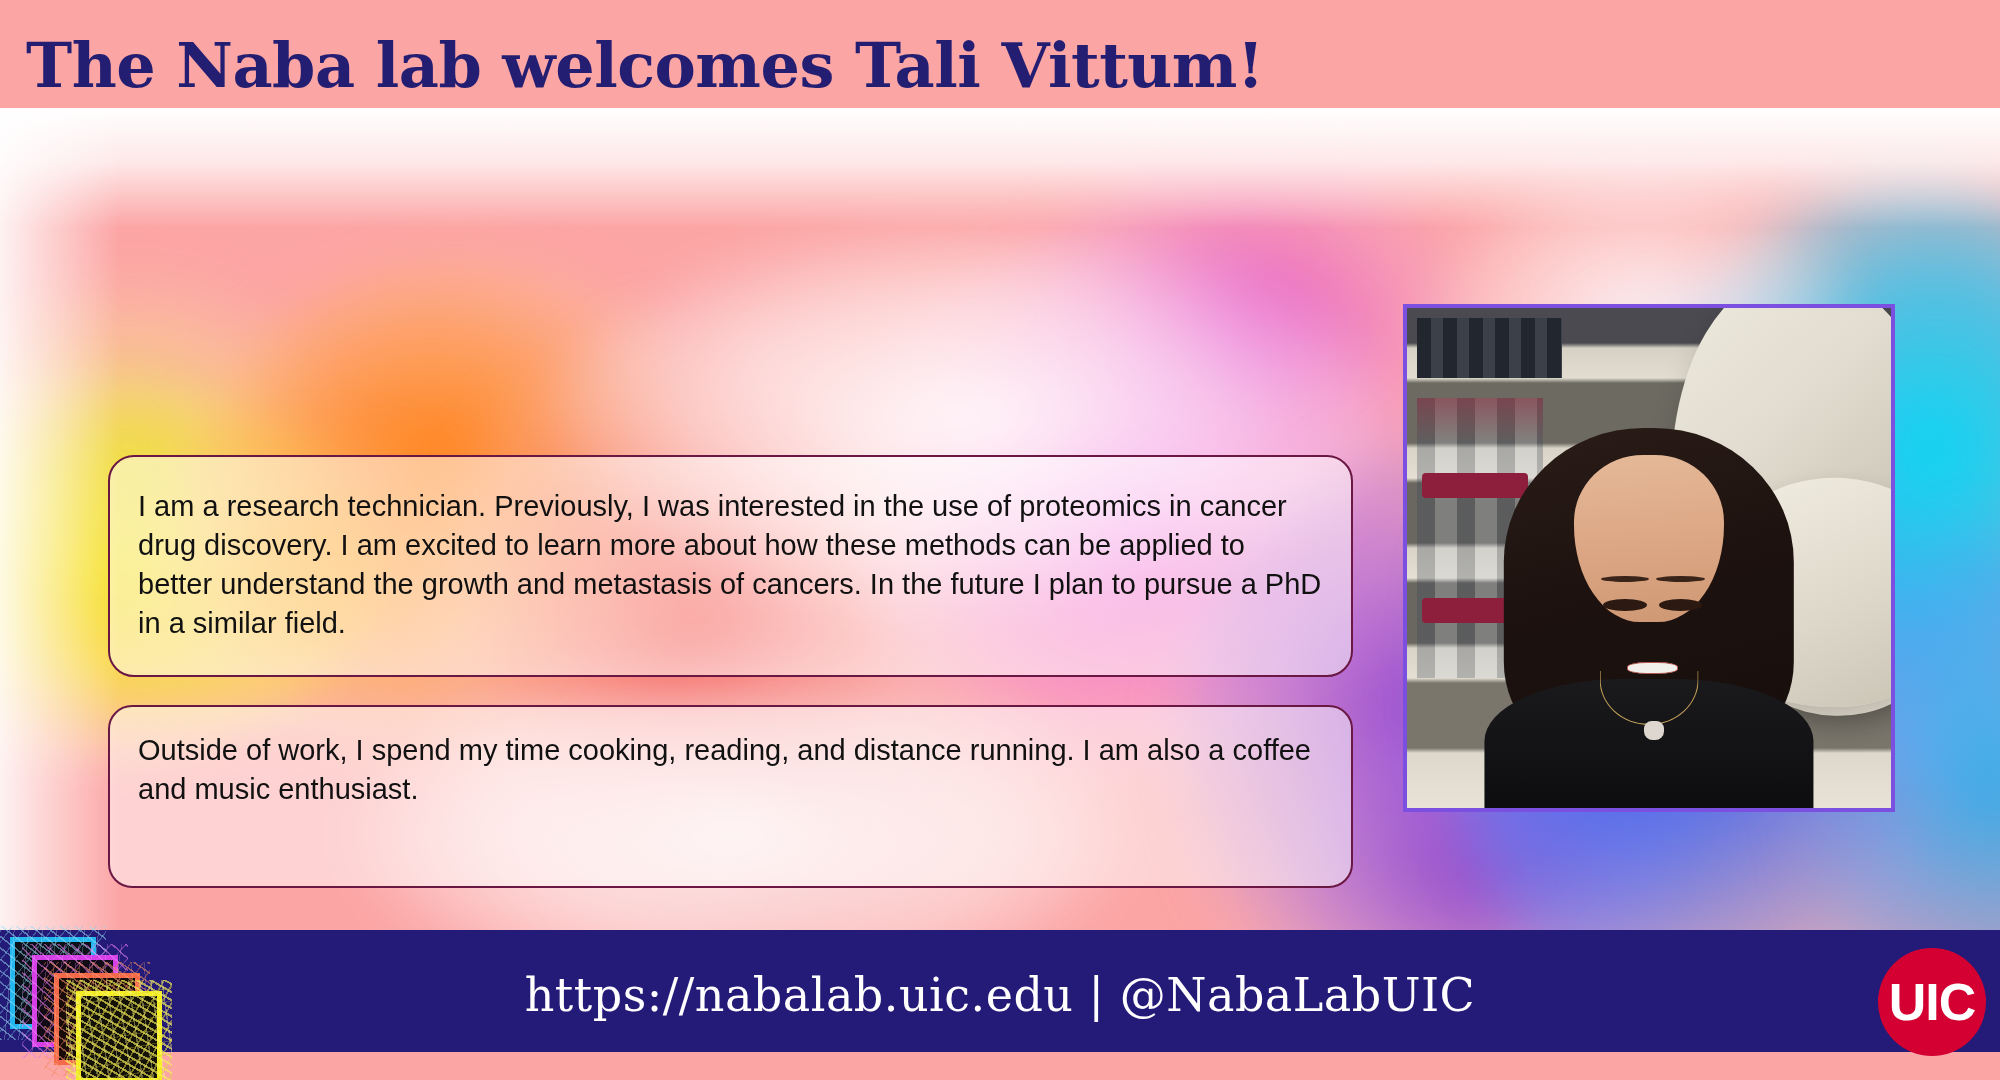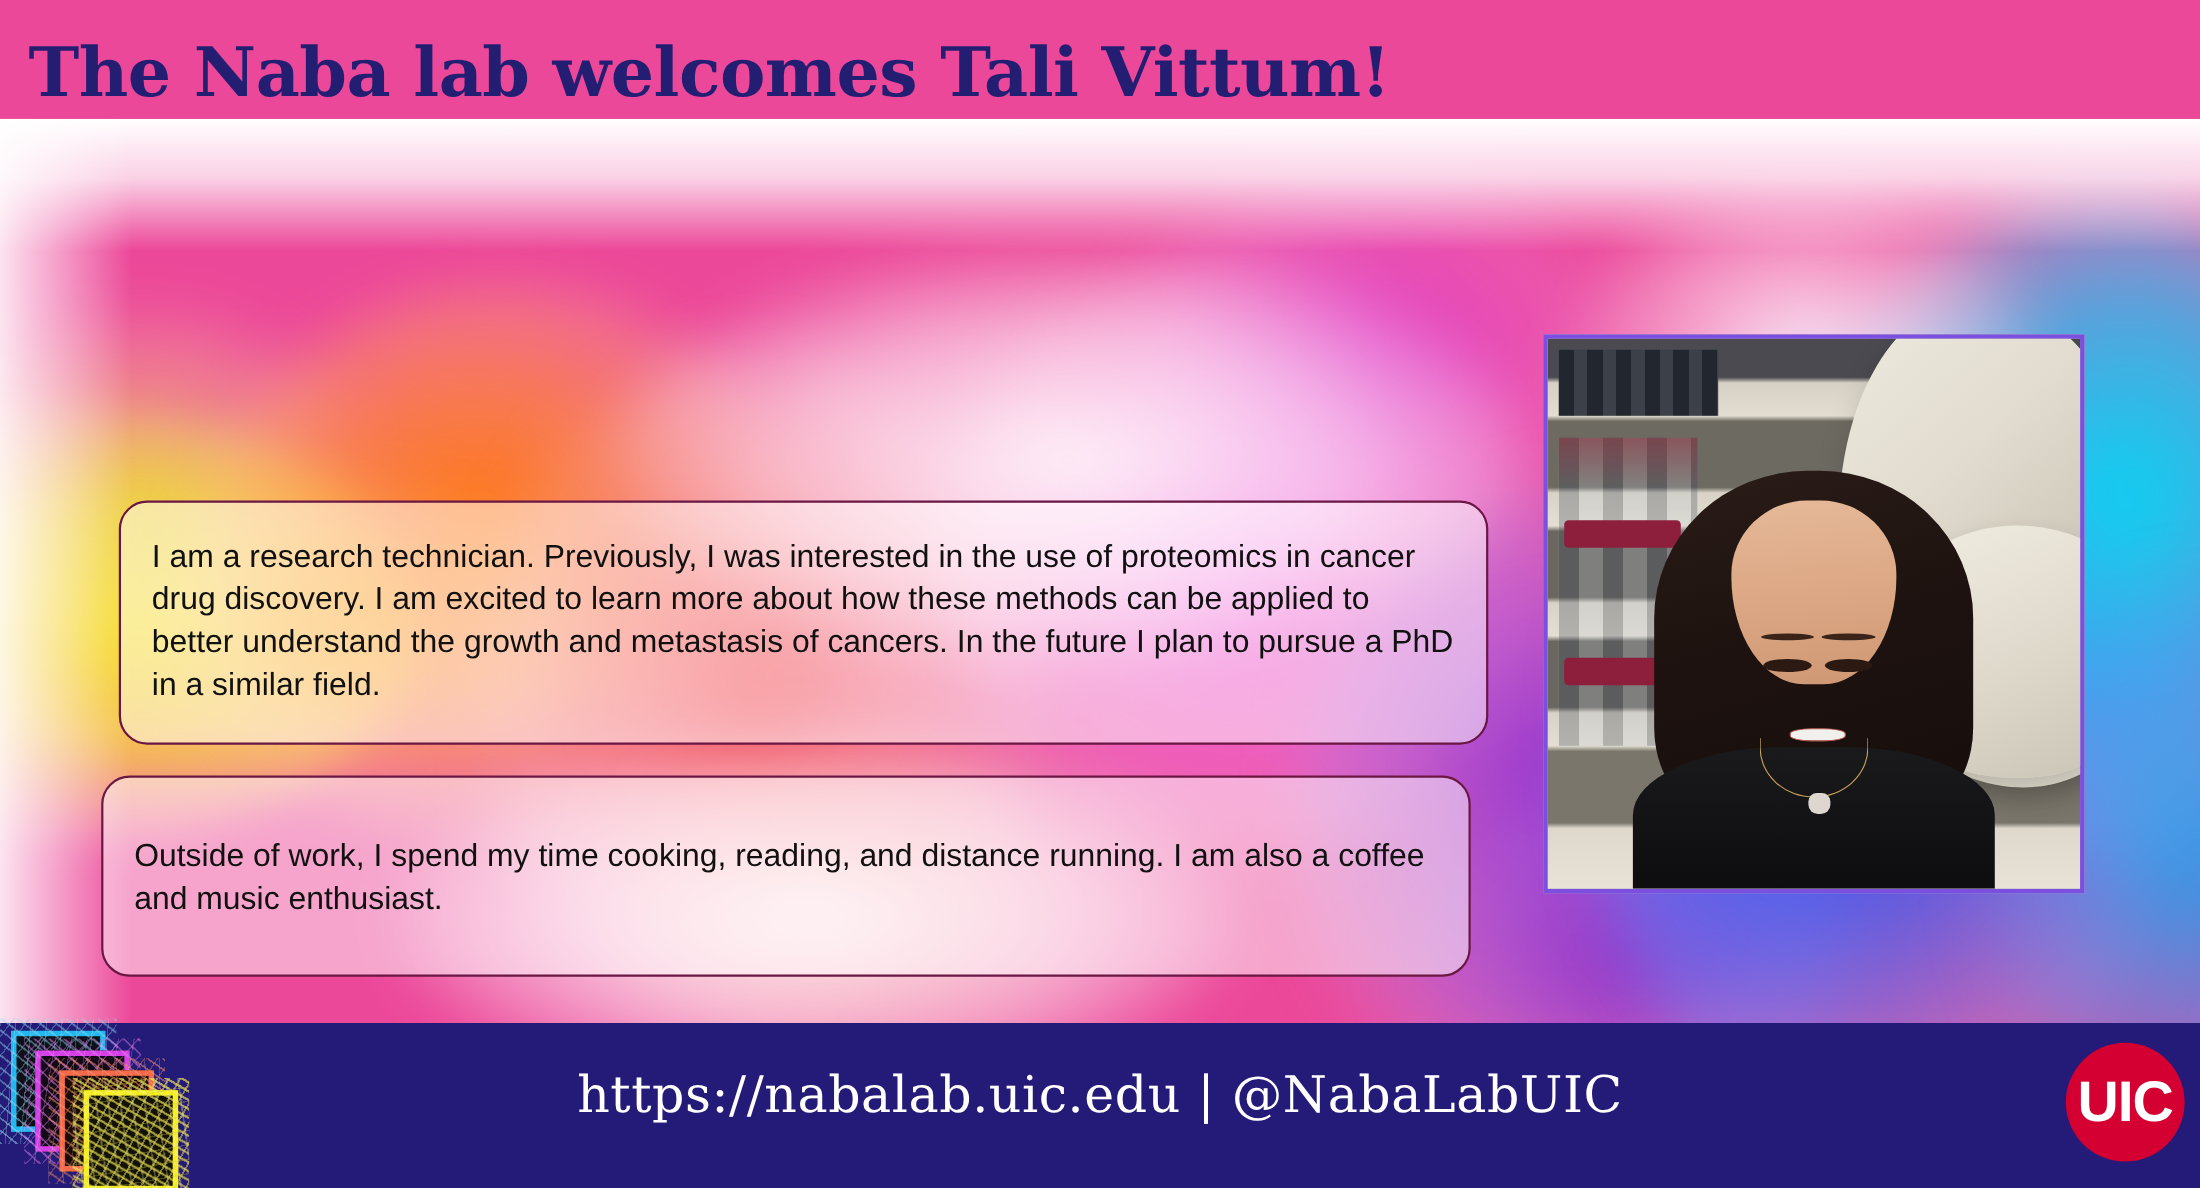--- a/index.html
+++ b/index.html
@@ -11,21 +11,21 @@
     width: 2000px;
     height: 1080px;
     overflow: hidden;
     font-family: "Liberation Sans", sans-serif;
   }
 
   .slide {
     position: relative;
     width: 2000px;
     height: 1080px;
-    background: #ec4899;
+    background: #fca5a5;
     overflow: hidden;
   }
 
   
   .bg-layer {
     position: absolute;
     left: 0;
     top: 108px;
     width: 2000px;
     height: 822px;
@@ -219,21 +219,21 @@
     background: rgba(255,255,255,0.50);
     color: #111111;
     font-family: "Liberation Sans", sans-serif;
     font-size: 29px;
     line-height: 39px;
     padding: 22px 26px 22px 28px;
     white-space: pre-line;
   }
   .textbox-1 { left: 108px; top: 221px; width: 1245px; height: 185px; }
   .textbox-2 { left: 108px; top: 455px; width: 1245px; height: 222px; padding-top: 30px; }
-  .textbox-3 { left: 92px; top: 705px; width: 1245px; height: 183px; padding-top: 52px; }
+  .textbox-3 { left: 108px; top: 705px; width: 1245px; height: 183px; padding-top: 24px; border-radius: 24px; }
 
   
   .photo {
     position: absolute;
     left: 1403px;
     top: 304px;
     width: 492px;
     height: 508px;
     box-sizing: border-box;
     border: 4px solid #7b4fe0;
@@ -396,21 +396,21 @@
     background: #ddd7d0;
     border-radius: 40% 40% 45% 45%;
   }
 
   
   .footer {
     position: absolute;
     left: 0;
     top: 930px;
     width: 2000px;
-    height: 150px;
+    height: 122px;
     background: #241a77;
   }
   .footer-text {
     position: absolute;
     left: 0;
     top: 38px;
     width: 2000px;
     text-align: center;
     color: #ffffff;
     font-family: "DejaVu Serif", "Liberation Serif", serif;

